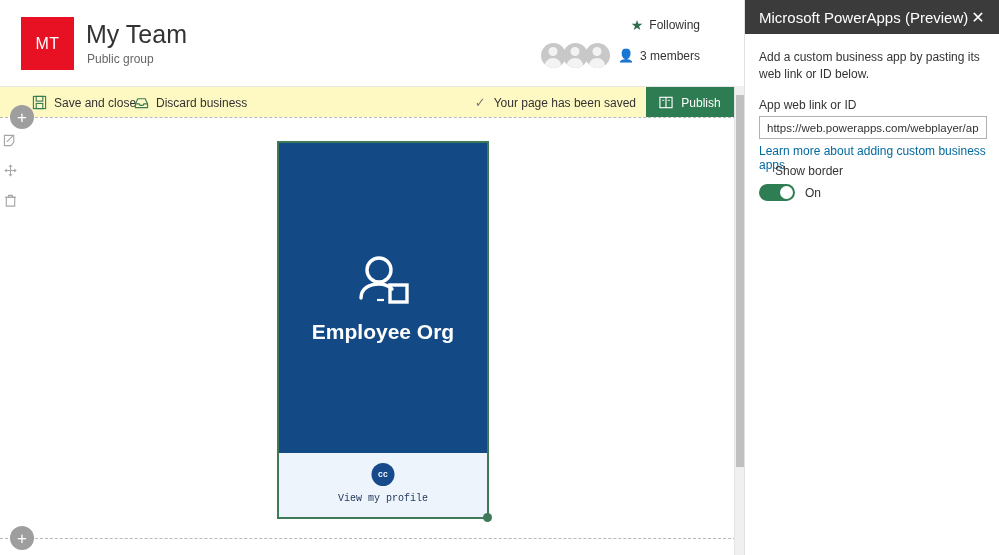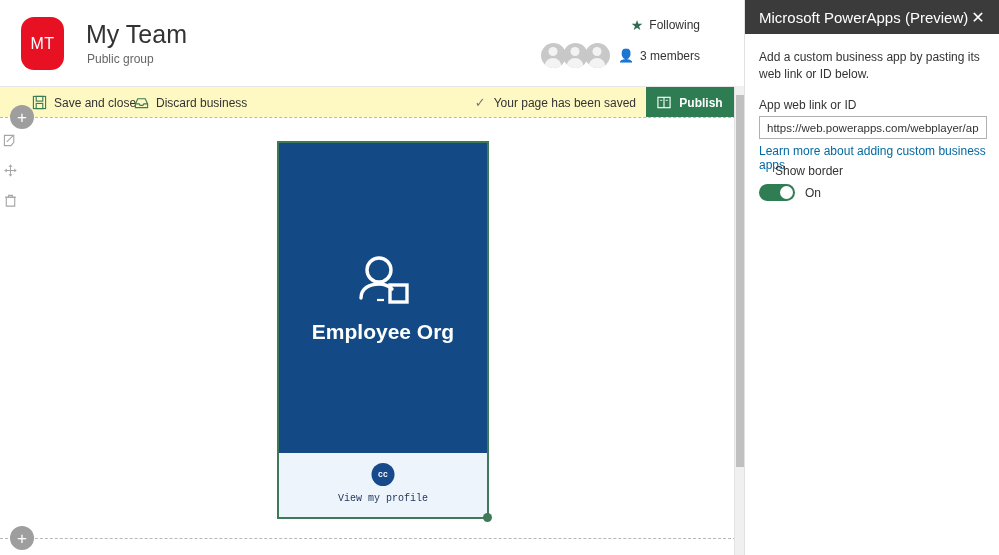--- a/index.html
+++ b/index.html
@@ -17,24 +17,24 @@
     background: #ffffff; overflow: hidden;
   }
 
   
   #site-header {
     position: absolute; left: 0; top: 0; width: 744px; height: 86px;
     background: #ffffff;
   }
   #site-logo {
     position: absolute; left: 21px; top: 17px;
-    width: 43px; height: 53px;
+    width: 53px; height: 53px;
     background: #e81123; color: #ffffff;
     display: flex; align-items: center; justify-content: center;
-    font-size: 16px; letter-spacing: .5px; border-radius: 13px;
+    font-size: 16px; letter-spacing: .5px;
   }
   #site-title {
     position: absolute; left: 86px; top: 20px;
     font-size: 25px; color: #333333; font-weight: 400;
   }
   #site-subtitle {
     position: absolute; left: 87px; top: 52px;
     font-size: 12px; color: #666666;
   }
   #following {
@@ -87,21 +87,21 @@
     position: absolute; right: 108px; top: 0; height: 31px;
     display: flex; align-items: center; gap: 8px;
     font-size: 12px; color: #333333;
   }
   .check-glyph { color: #777777; font-size: 13px; }
   #btn-publish {
     position: absolute; right: 10px; top: 0;
     width: 88px; height: 31px; background: #2e7d52;
     color: #ffffff; display: flex; align-items: center;
     justify-content: center; gap: 8px;
-    font-size: 12px; font-weight: 700; cursor: pointer;
+    font-size: 12px; font-weight: 400; cursor: pointer;
   }
 
   
   #canvas {
     position: absolute; left: 0; top: 117px; width: 736px; height: 438px;
     background: #ffffff;
   }
   .dashed-rule {
     position: absolute; left: 0; width: 736px; height: 0;
     border-top: 1px dashed #b8b8b8;

